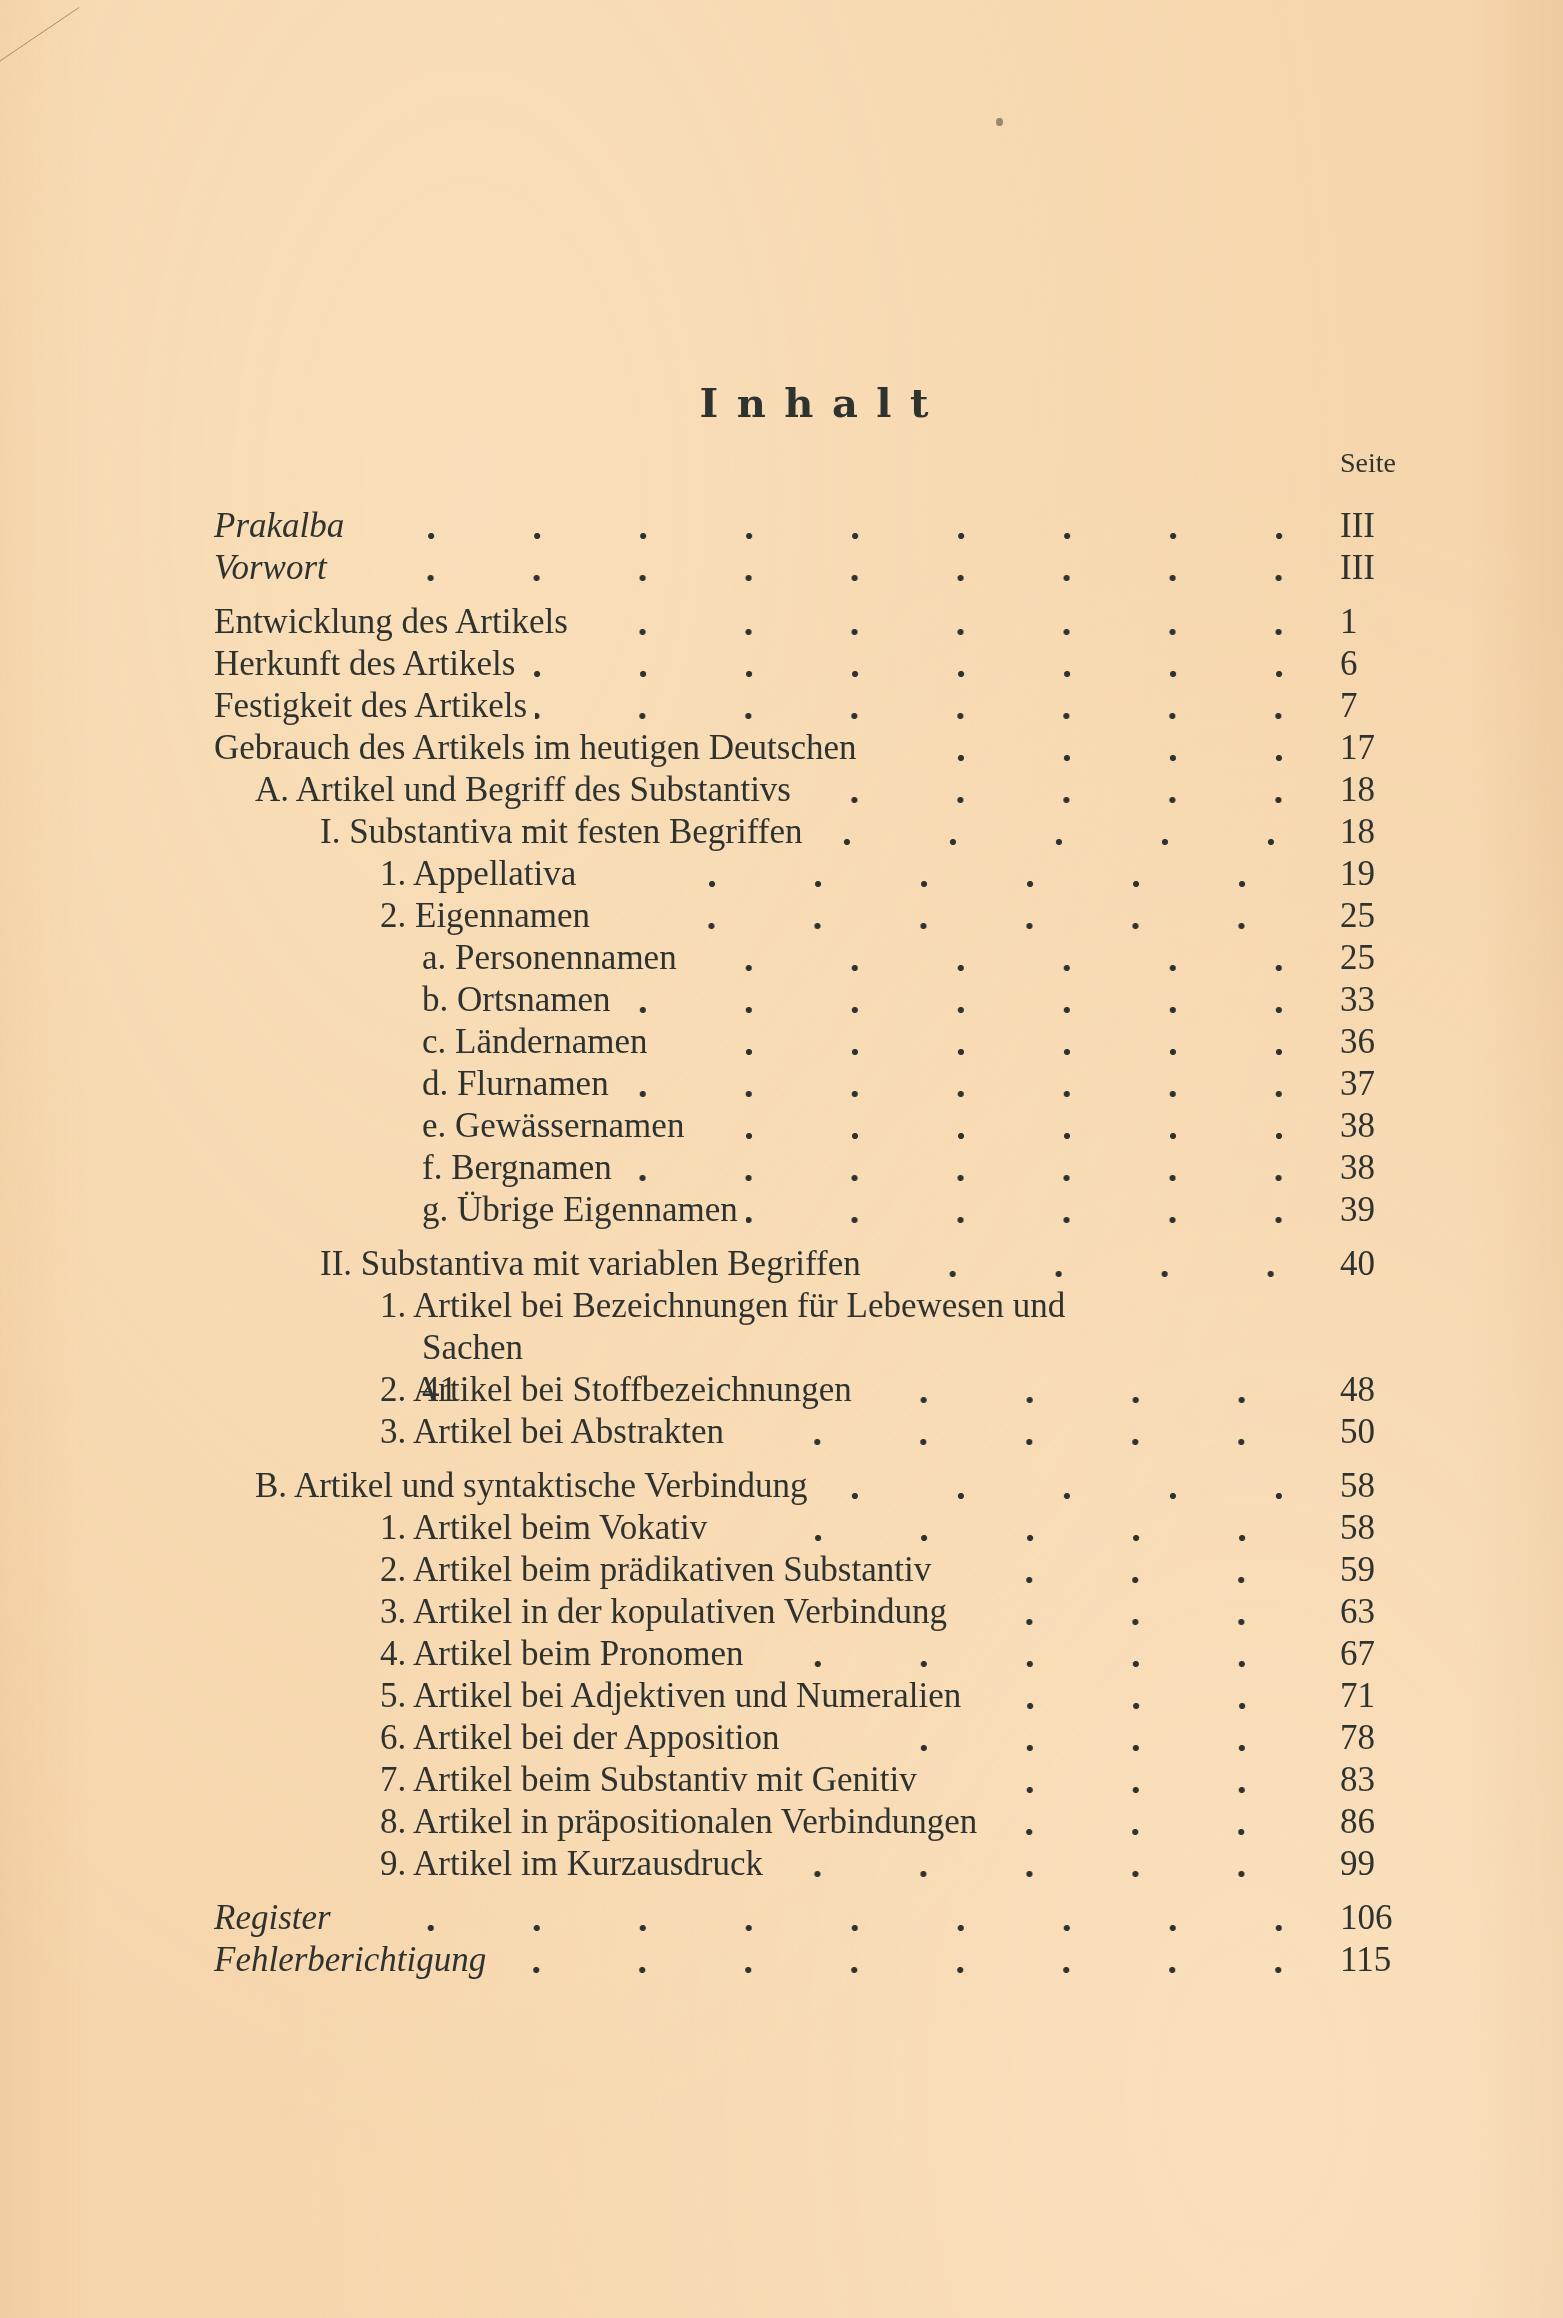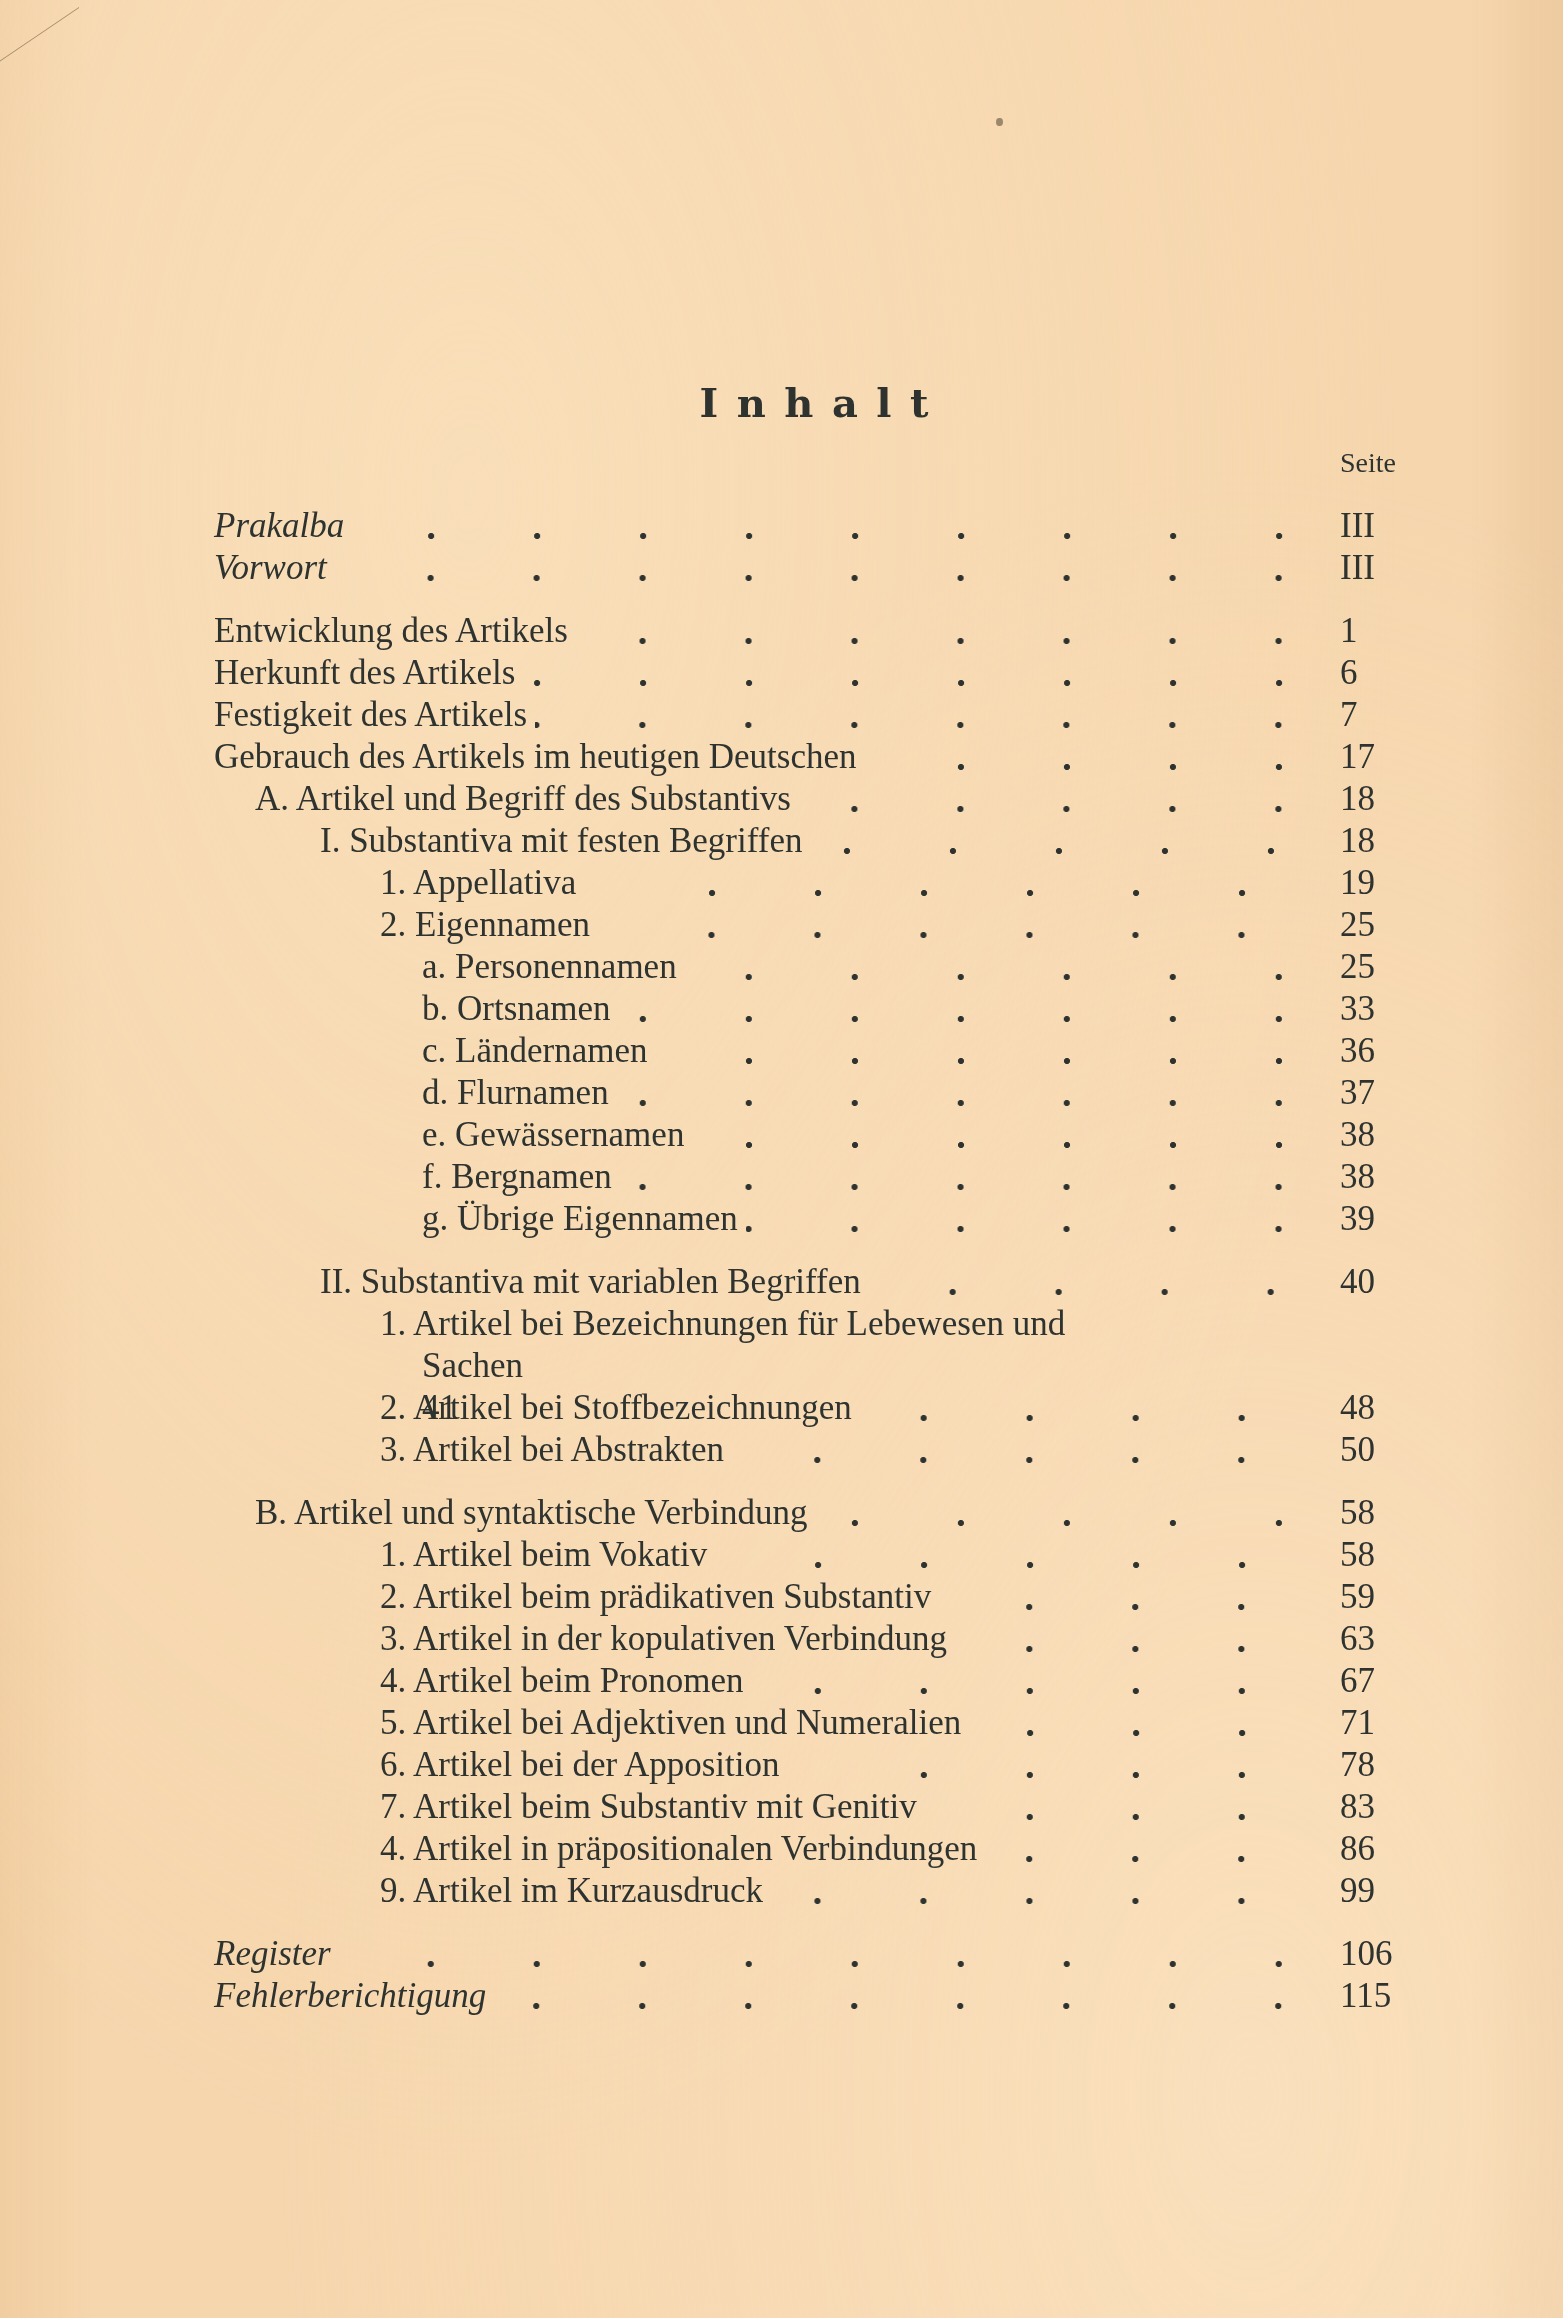--- a/index.html
+++ b/index.html
@@ -29,21 +29,21 @@
   .seite {
     position: absolute; top: 447px; right: 168px; font-size: 28px;
     font-family: "Liberation Serif", serif;
   }
   .toc {
     position: absolute; left: 214px; top: 505px; width: 1182px;
     font-family: "Liberation Serif", serif;
     font-size: 35px;
   }
   .row { position: relative; height: 42px; line-height: 42px; display: flex; }
-  .row.gap-before { margin-top: 21px; }
+  .row.gap-before { margin-top: 12px; }
   .row .label { white-space: nowrap; position: relative; z-index: 2; background: transparent; }
   .row .label.italic { font-style: italic; }
   .row .leader {
     flex: 1; position: relative; margin: 0 8.3px;
     background-image: radial-gradient(circle, #2f3330 2.8px, rgba(0,0,0,0) 3.2px);
     background-size: 106px 42px;
     background-position: right 0 top 10.2px;
     background-repeat: repeat-x;
   }
   .row .page { min-width: 56px; text-align: left; white-space: nowrap; }
@@ -206,21 +206,21 @@
       <span class="label">6. Artikel bei der Apposition</span>
       <span class="leader"></span>
       <span class="page">78</span>
     </div>
     <div class="row l3">
       <span class="label">7. Artikel beim Substantiv mit Genitiv</span>
       <span class="leader"></span>
       <span class="page">83</span>
     </div>
     <div class="row l3">
-      <span class="label">4. Artikel in präpositionalen Verbindungen</span>
+      <span class="label">8. Artikel in präpositionalen Verbindungen</span>
       <span class="leader"></span>
       <span class="page">86</span>
     </div>
     <div class="row l3">
       <span class="label">9. Artikel im Kurzausdruck</span>
       <span class="leader"></span>
       <span class="page">99</span>
     </div>
     <div class="row l0 gap-before">
       <span class="label italic">Register</span>

